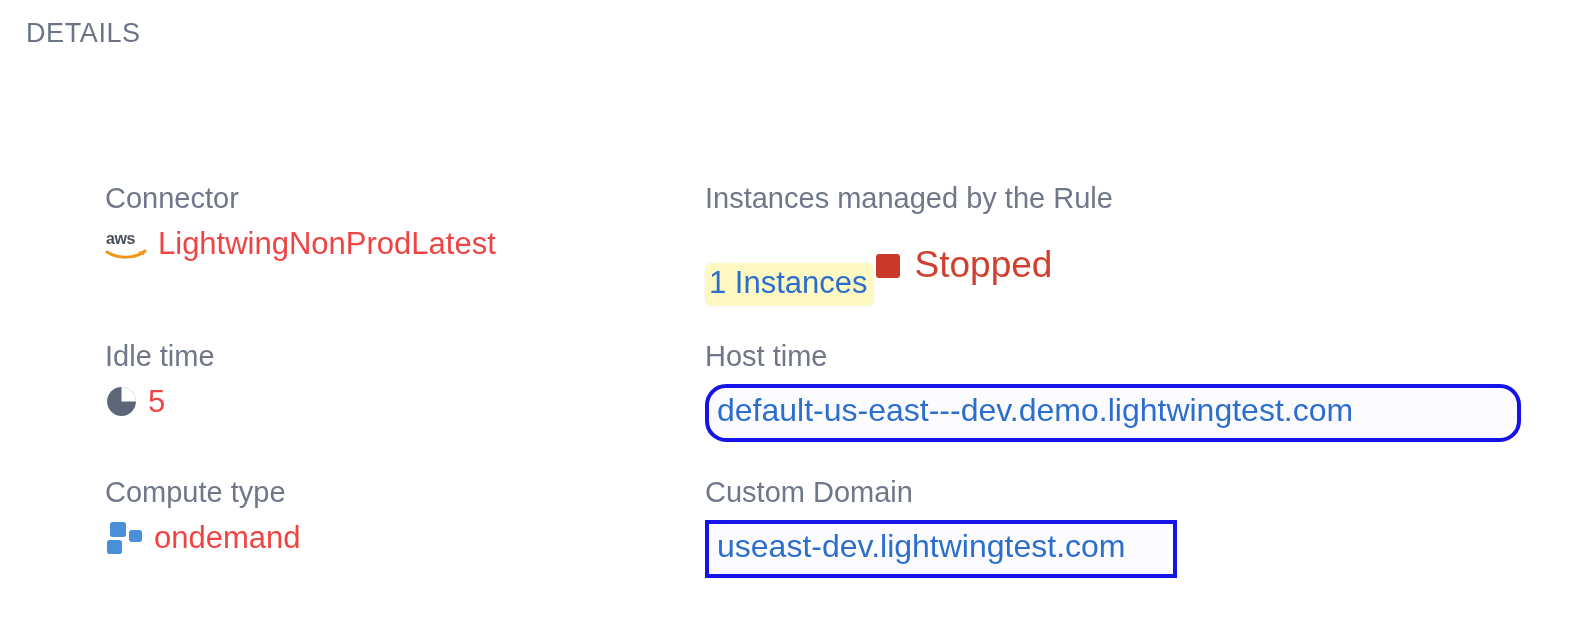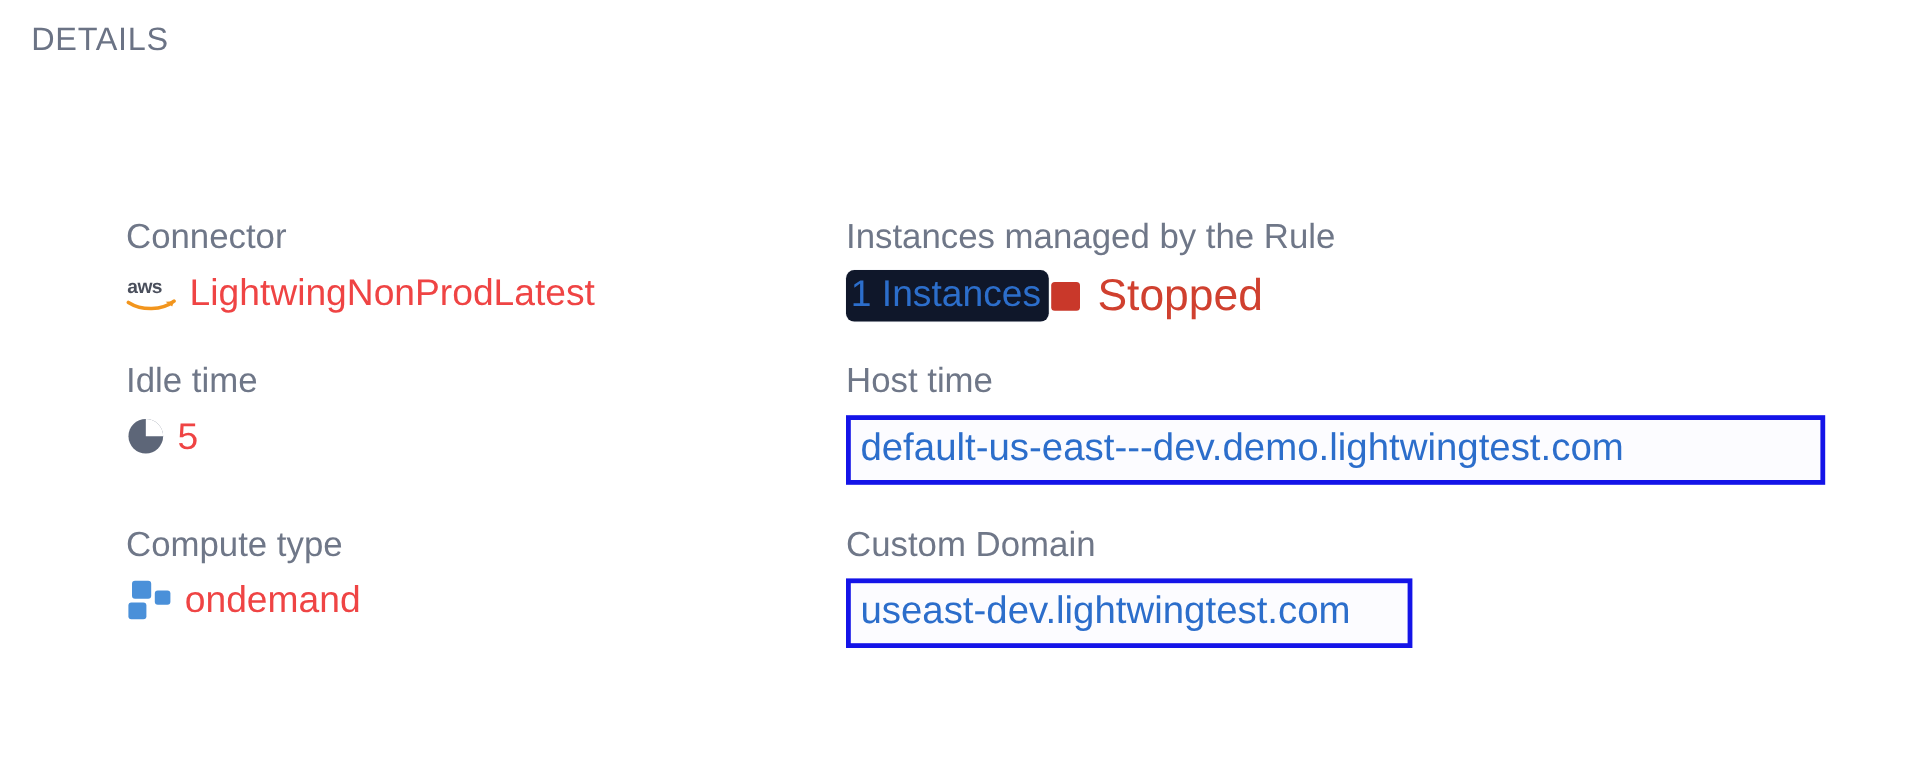--- a/index.html
+++ b/index.html
@@ -88,27 +88,28 @@
   
   .value-row-instances {
     margin-top: 10px;
     display: flex;
     align-items: center;
     white-space: nowrap;
   }
   .instances-link {
     font-size: 31px;
     color: #2c6ecb;
-    background: #0f172a;
+    background: #fef9c3;
     border-radius: 7px;
     padding: 4px 6px 6px 4px;
     box-shadow: 0 0 0 0.5px rgba(240,241,245,0.9);
     text-decoration: none;
     cursor: pointer;
     line-height: 1.05;
+    margin-top: 38px;
   }
   .status-square {
     width: 24px;
     height: 24px;
     background: #c9382a;
     border-radius: 3px;
     margin-left: 2px;
     margin-right: 15px;
     flex: 0 0 auto;
   }
@@ -128,21 +129,21 @@
     box-sizing: border-box;
     cursor: pointer;
   }
   .boxed-link .link-text {
     font-size: 32px;
     color: #2c6ecb;
     line-height: 1.05;
     white-space: nowrap;
     display: block;
   }
-  .boxed-host  { width: 816px; }
+  .boxed-host  { width: 816px; border-radius: 21px; }
   .boxed-domain{ width: 472px; }
 </style>
 </head>
 <body>
 
 <div class="section-title">DETAILS</div>
 
 <div class="details-grid">
 
   <div class="field">

